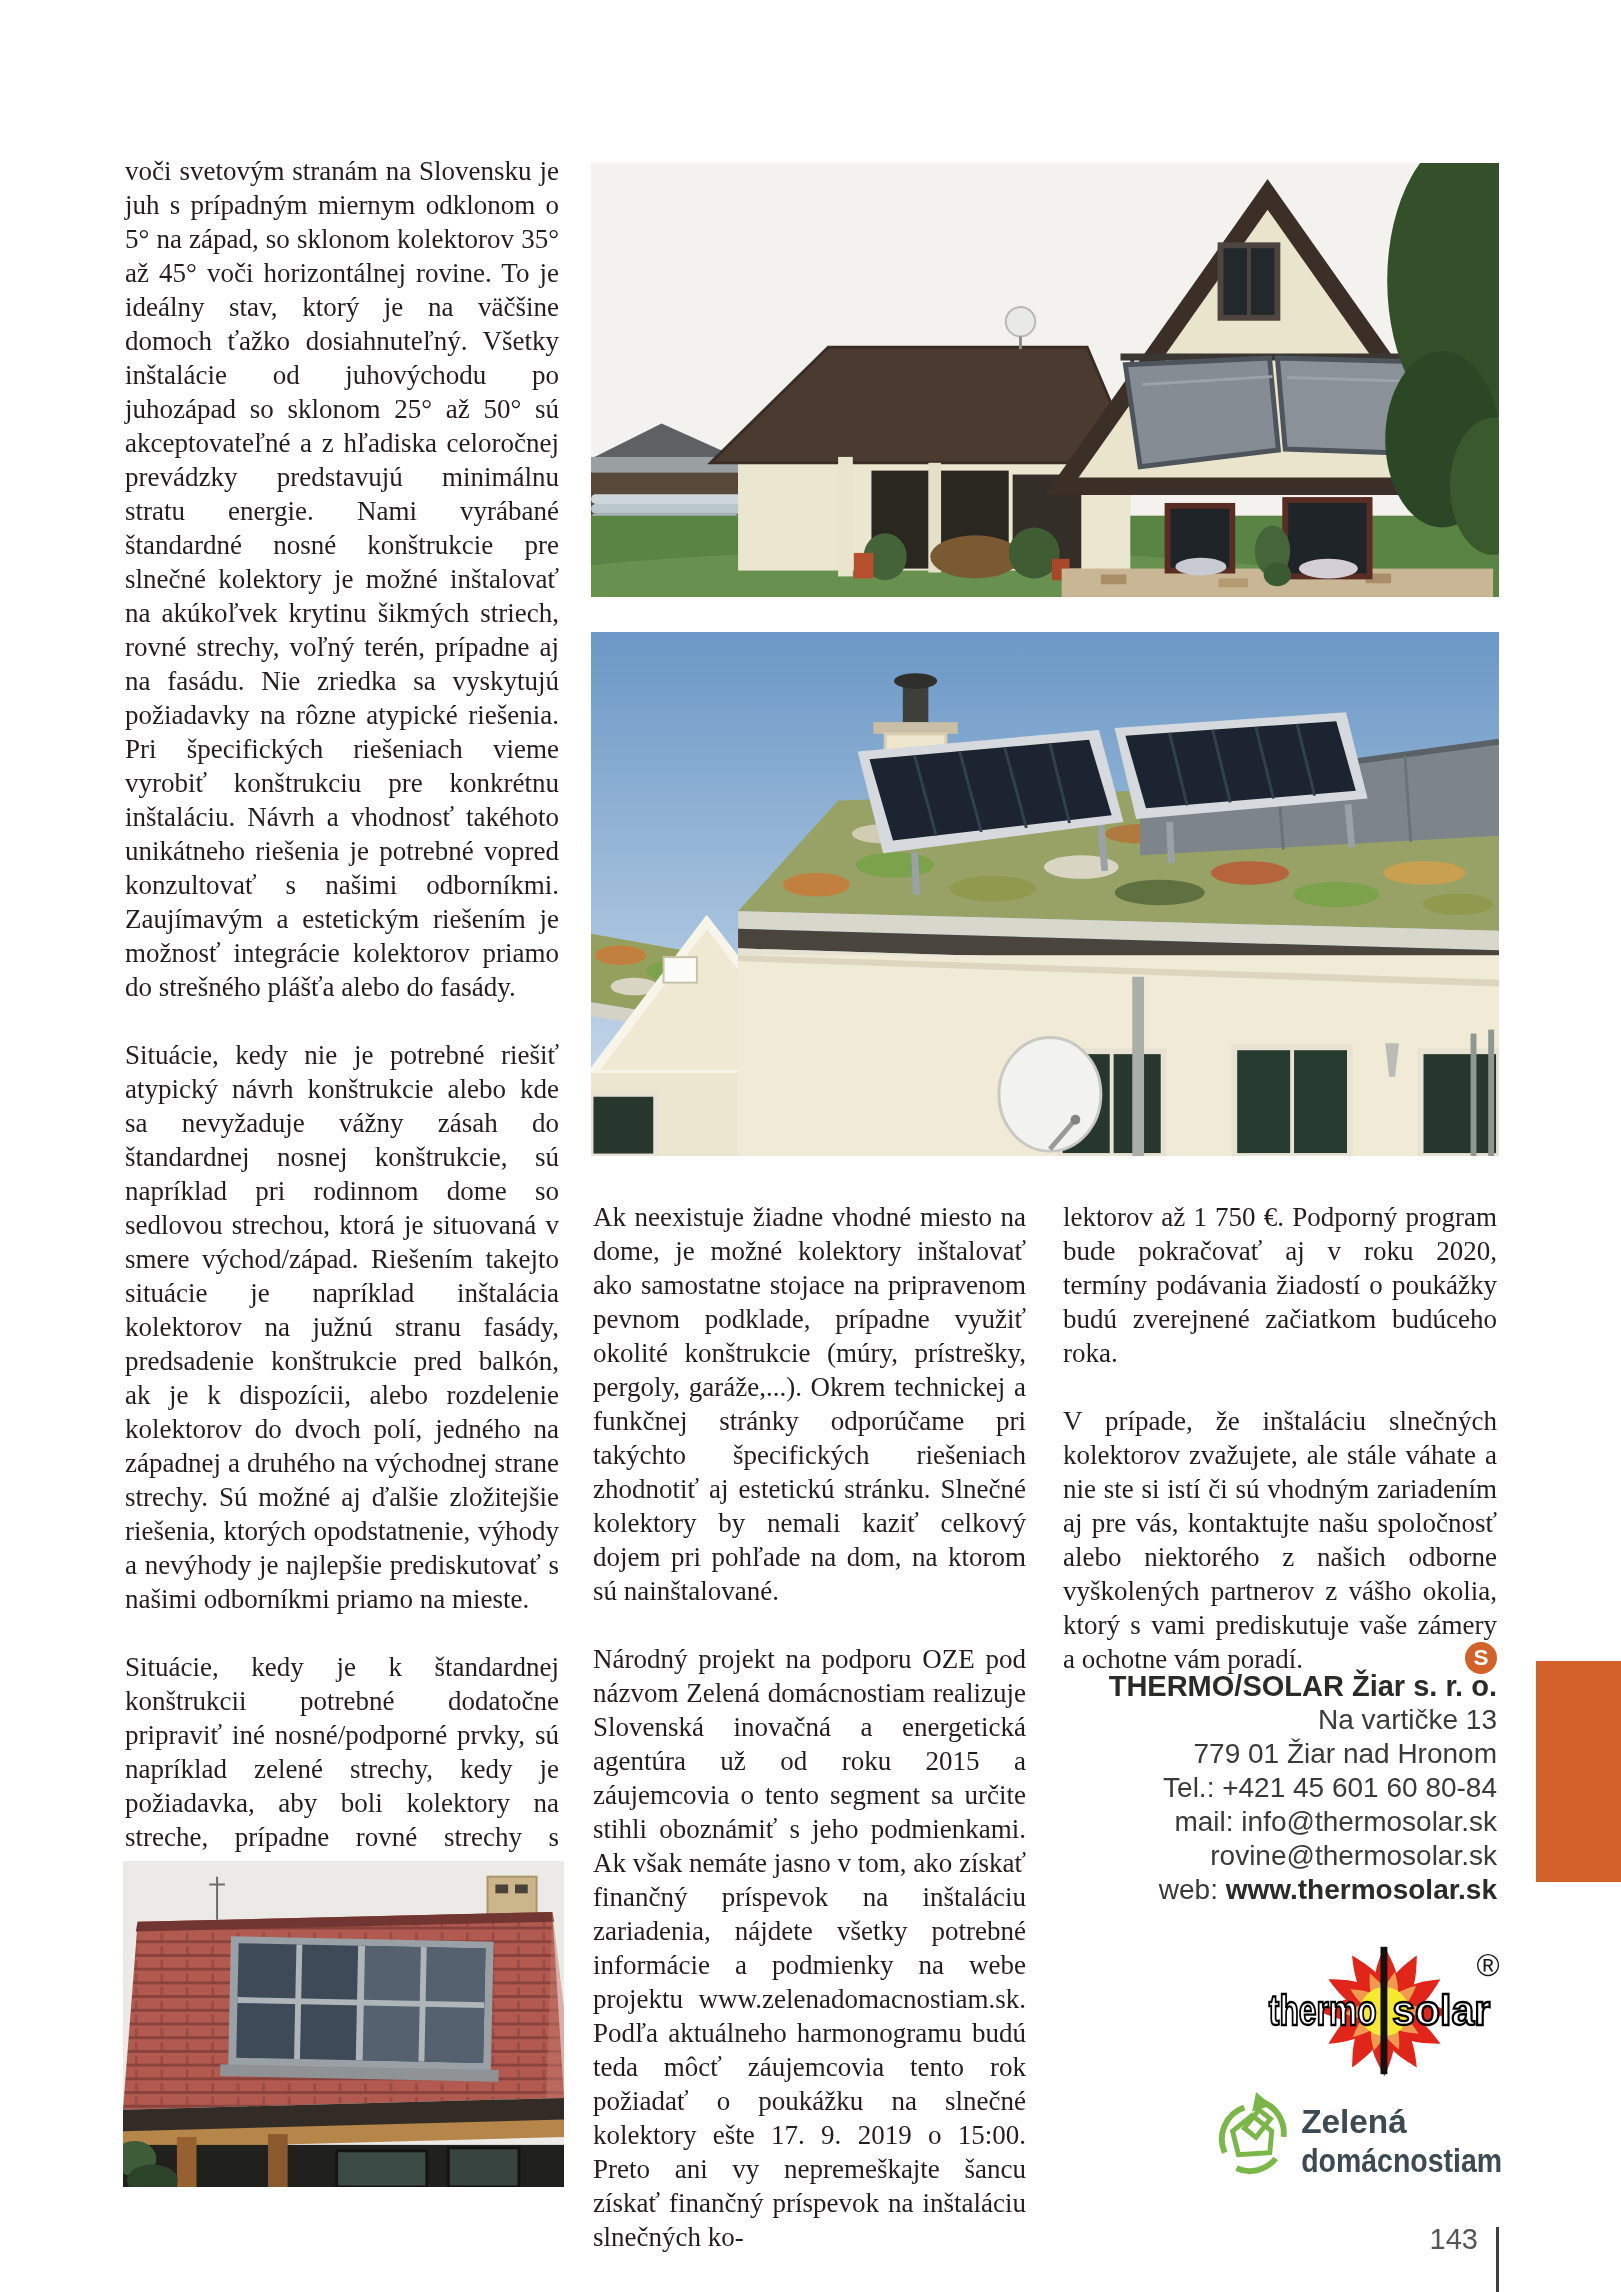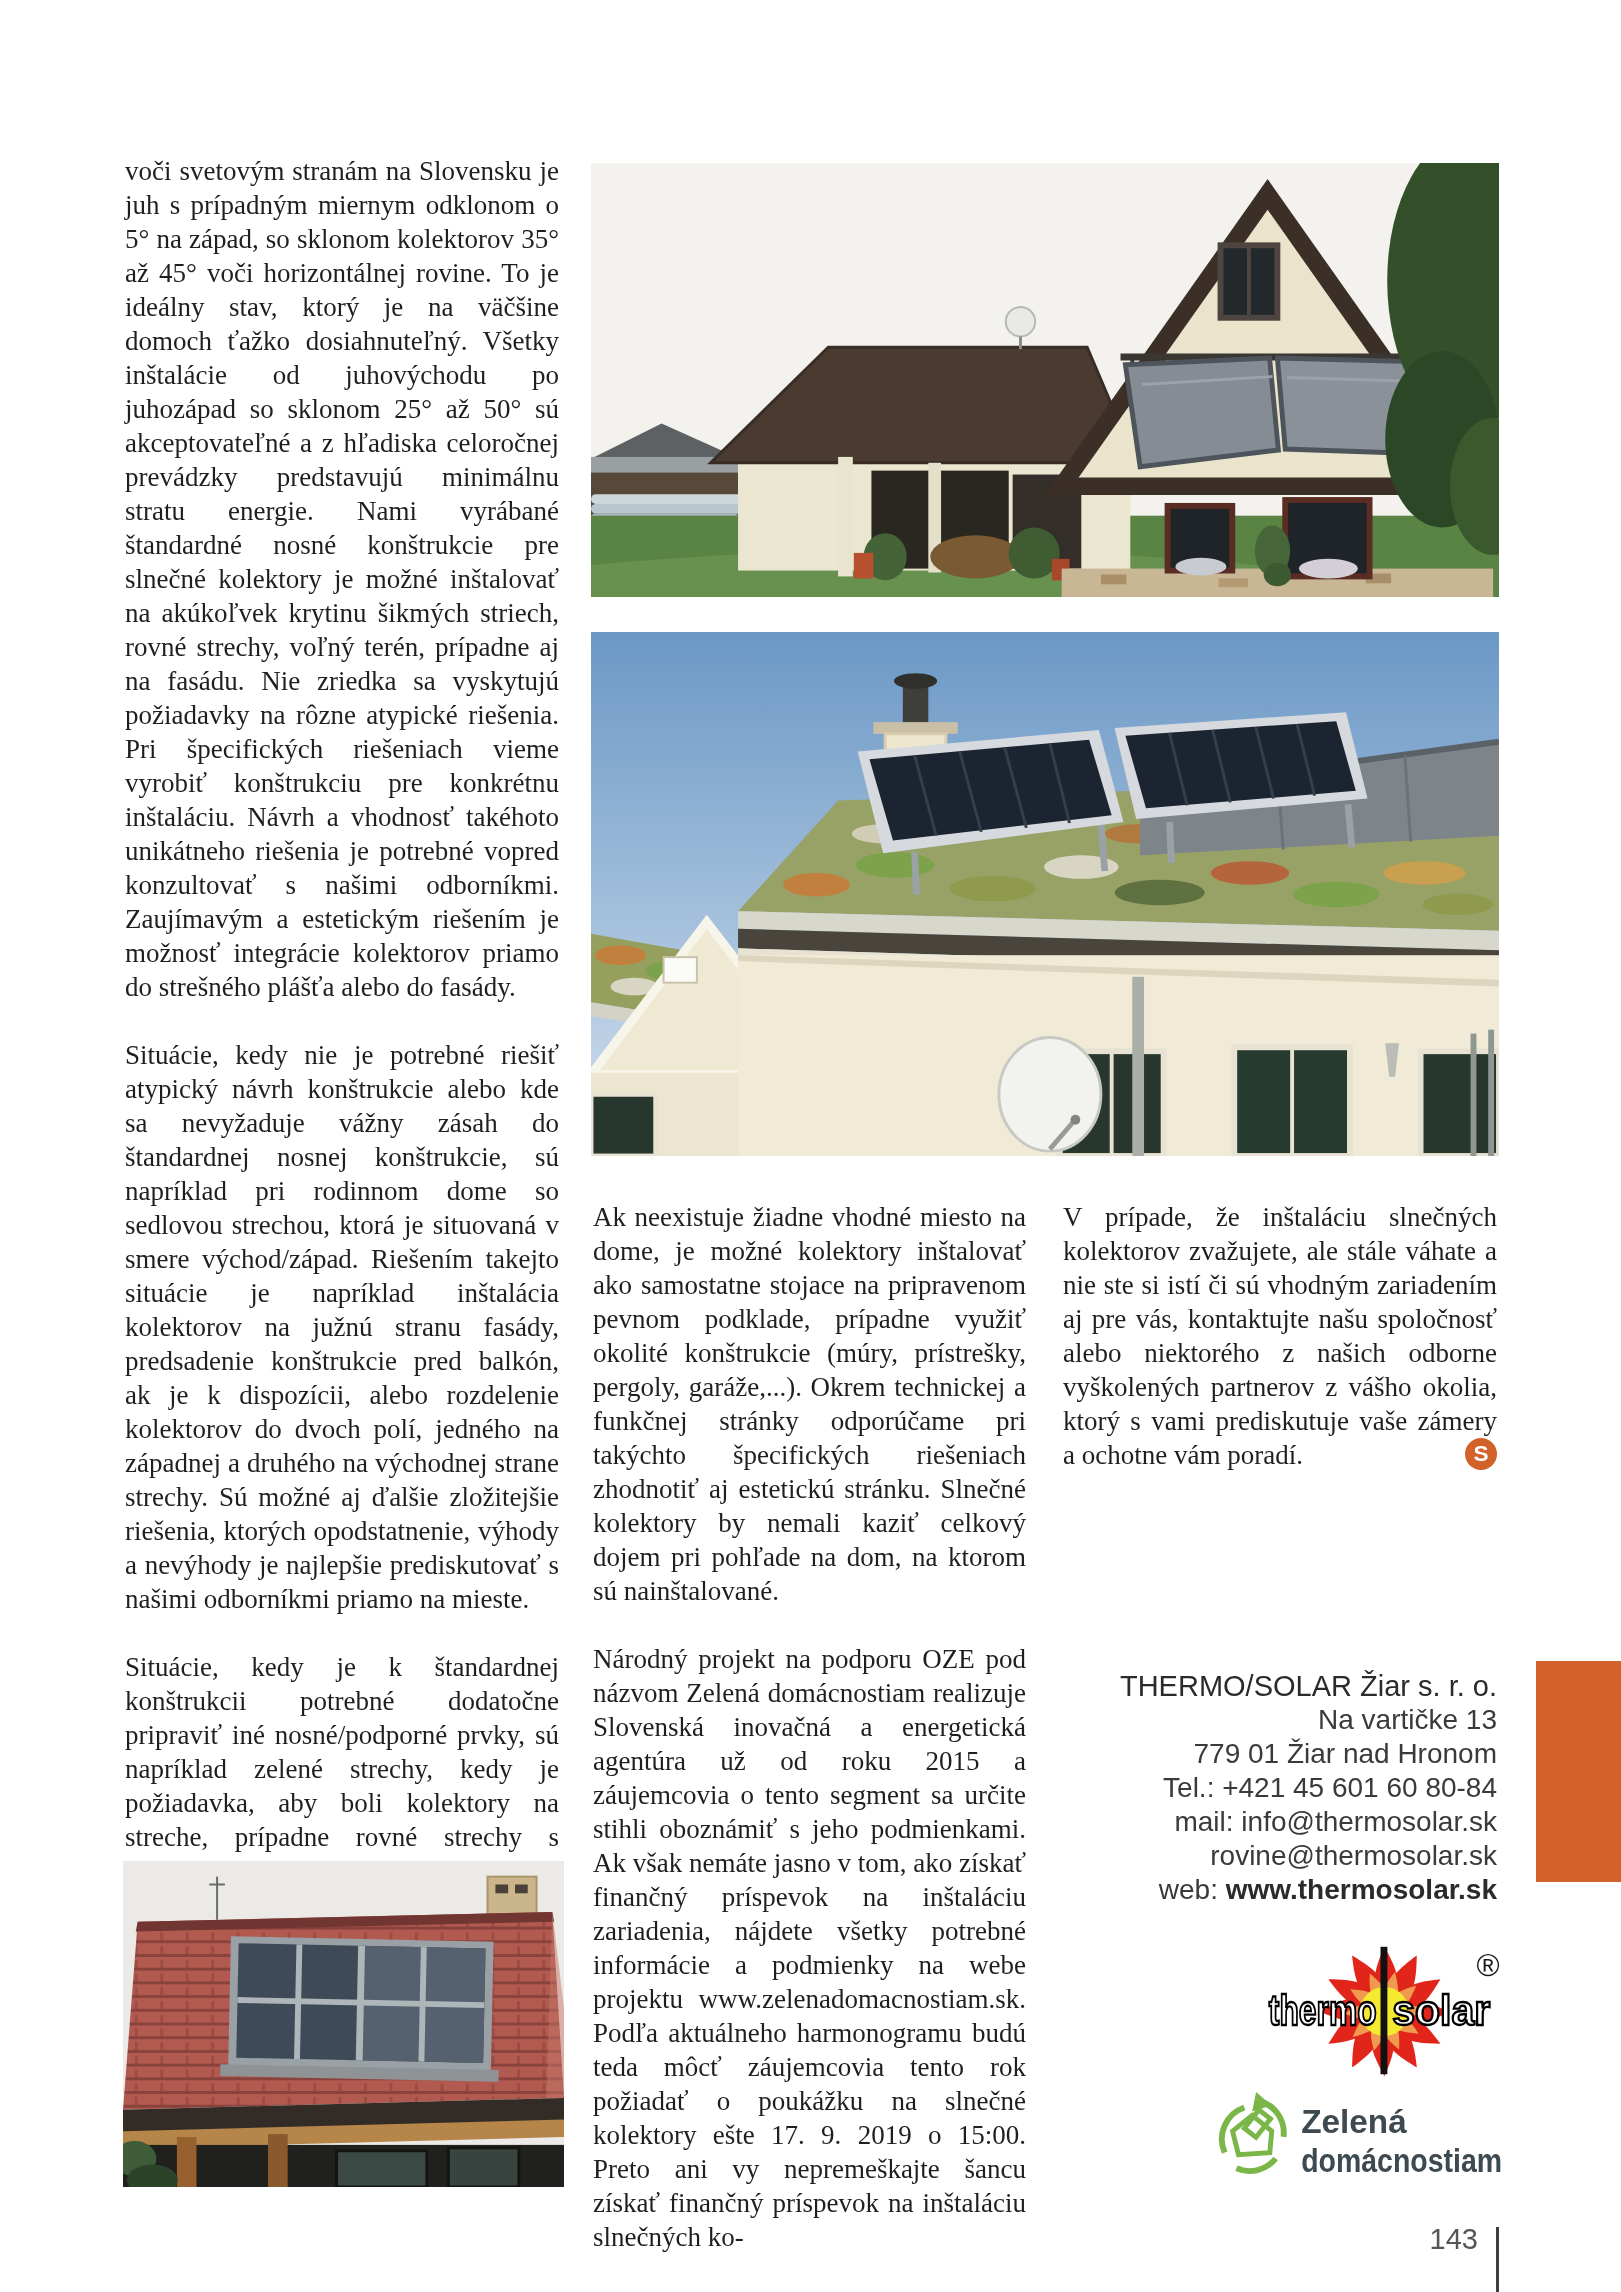--- a/index.html
+++ b/index.html
@@ -13,21 +13,21 @@
   #right-col{left:1063px;top:1184px;width:434px;}
   .section-heading{font-family:"Liberation Sans", sans-serif;font-weight:normal;
         color:#c8552a;font-size:29px;line-height:42px;letter-spacing:-0.3px;
         text-align:left;margin:13.7px 0 5.9px 0;}
   .badge-wrap{position:relative;}
   .end-badge{position:absolute;right:0;bottom:2px;width:32px;height:32px;border-radius:50%;
         background:#d2622a;color:#fff;font-family:"Liberation Sans",sans-serif;font-weight:bold;
         font-size:22.5px;line-height:32px;text-align:center;}
   .contact{position:absolute;left:1063px;top:1653px;width:434px;text-align:right;
         font-family:"Liberation Sans",sans-serif;font-size:28px;line-height:34px;color:#3a3a39;}
-  .contact .name{font-weight:normal;font-size:29px;color:#2b2b2a;}
+  .contact .name{font-weight:bold;font-size:29px;color:#2b2b2a;}
   .contact .bold{font-weight:bold;color:#2b2b2a;}
   .orange-bar{position:absolute;left:1536px;top:1645px;width:85px;height:221px;background:#d2622a;}
   .photo{position:absolute;overflow:hidden;}
   .photo svg{display:block;width:100%;height:100%;}
   #photo1{left:591px;top:147px;width:908px;height:434px;}
   #photo2{left:591px;top:616px;width:908px;height:524px;}
   #photo3{left:123px;top:1845px;width:441px;height:326px;}
   .logo-thermosolar{position:absolute;left:1259px;top:1921px;width:245px;height:145px;}
   .logo-zelena{position:absolute;left:1211px;top:2070px;width:296px;height:106px;}
   .page-number{position:absolute;left:1353px;top:2207px;width:125px;text-align:right;
@@ -234,20 +234,21 @@
       <polygon points="810,420 824,420 820,454 814,454" fill="#b9bdb6"></polygon>
     </svg>
   </div>
 
   <div class="col" id="mid-col">
     <p>Ak neexistuje žiadne vhodné miesto na dome, je možné kolektory inštalovať ako samostatne stojace na pripravenom pevnom podklade, prípadne využiť okolité konštrukcie (múry, prístrešky, pergoly, garáže,...). Okrem technickej a funkčnej stránky odporúčame pri takýchto špecifických riešeniach zhodnotiť aj estetickú stránku. Slnečné kolektory by nemali kaziť celkový dojem pri pohľade na dom, na ktorom sú nainštalované.</p>
     <p>Národný projekt na podporu OZE pod názvom Zelená domácnostiam realizuje Slovenská inovačná a energetická agentúra už od roku 2015 a záujemcovia o tento segment sa určite stihli oboznámiť s jeho podmienkami. Ak však nemáte jasno v tom, ako získať finančný príspevok na inštaláciu zariadenia, nájdete všetky potrebné informácie a podmienky na webe projektu www.zelenadomacnostiam.sk. Podľa aktuálneho harmonogramu budú teda môcť záujemcovia tento rok požiadať o poukážku na slnečné kolektory ešte 17. 9. 2019 o 15:00. Preto ani vy nepremeškajte šancu získať finančný príspevok na inštaláciu slnečných ko-</p>
   </div>
 
   <div class="col" id="right-col">
+    <p>lektorov až 1 750 €. Podporný program bude pokračovať aj v roku 2020, termíny podávania žiadostí o poukážky budú zverejnené začiatkom budúceho roka.</p>
     <div class="badge-wrap">
       <p>V prípade, že inštaláciu slnečných kolektorov zvažujete, ale stále váhate a nie ste si istí či sú vhodným zariadením aj pre vás, kontaktujte našu spoločnosť alebo niektorého z našich odborne vyškolených partnerov z vášho okolia, ktorý s vami prediskutuje vaše zámery a ochotne vám poradí.</p>
       <span class="end-badge">S</span>
     </div>
   </div>
 
   <div class="contact">
     <div class="name">THERMO/SOLAR Žiar s. r. o.</div>
     <div>Na vartičke 13</div>
     <div>779 01 Žiar nad Hronom</div>

